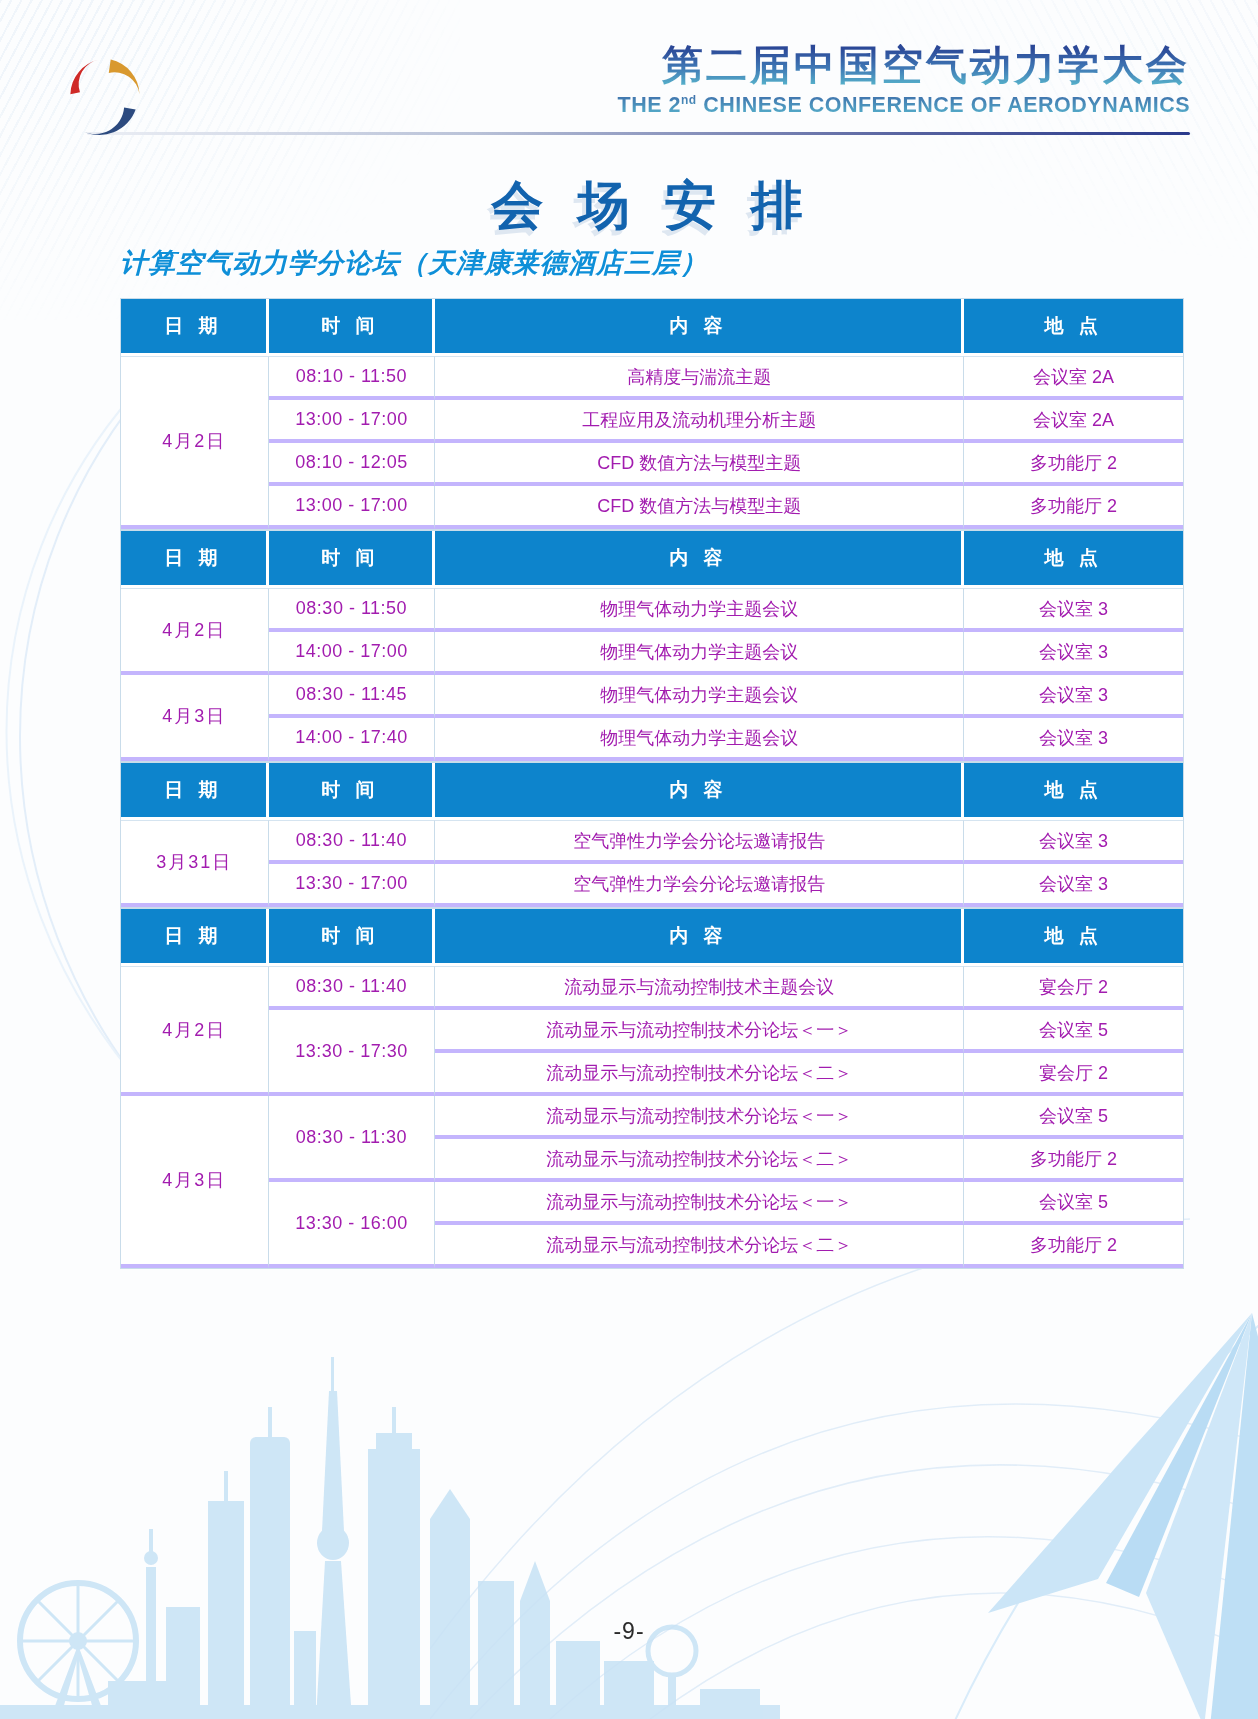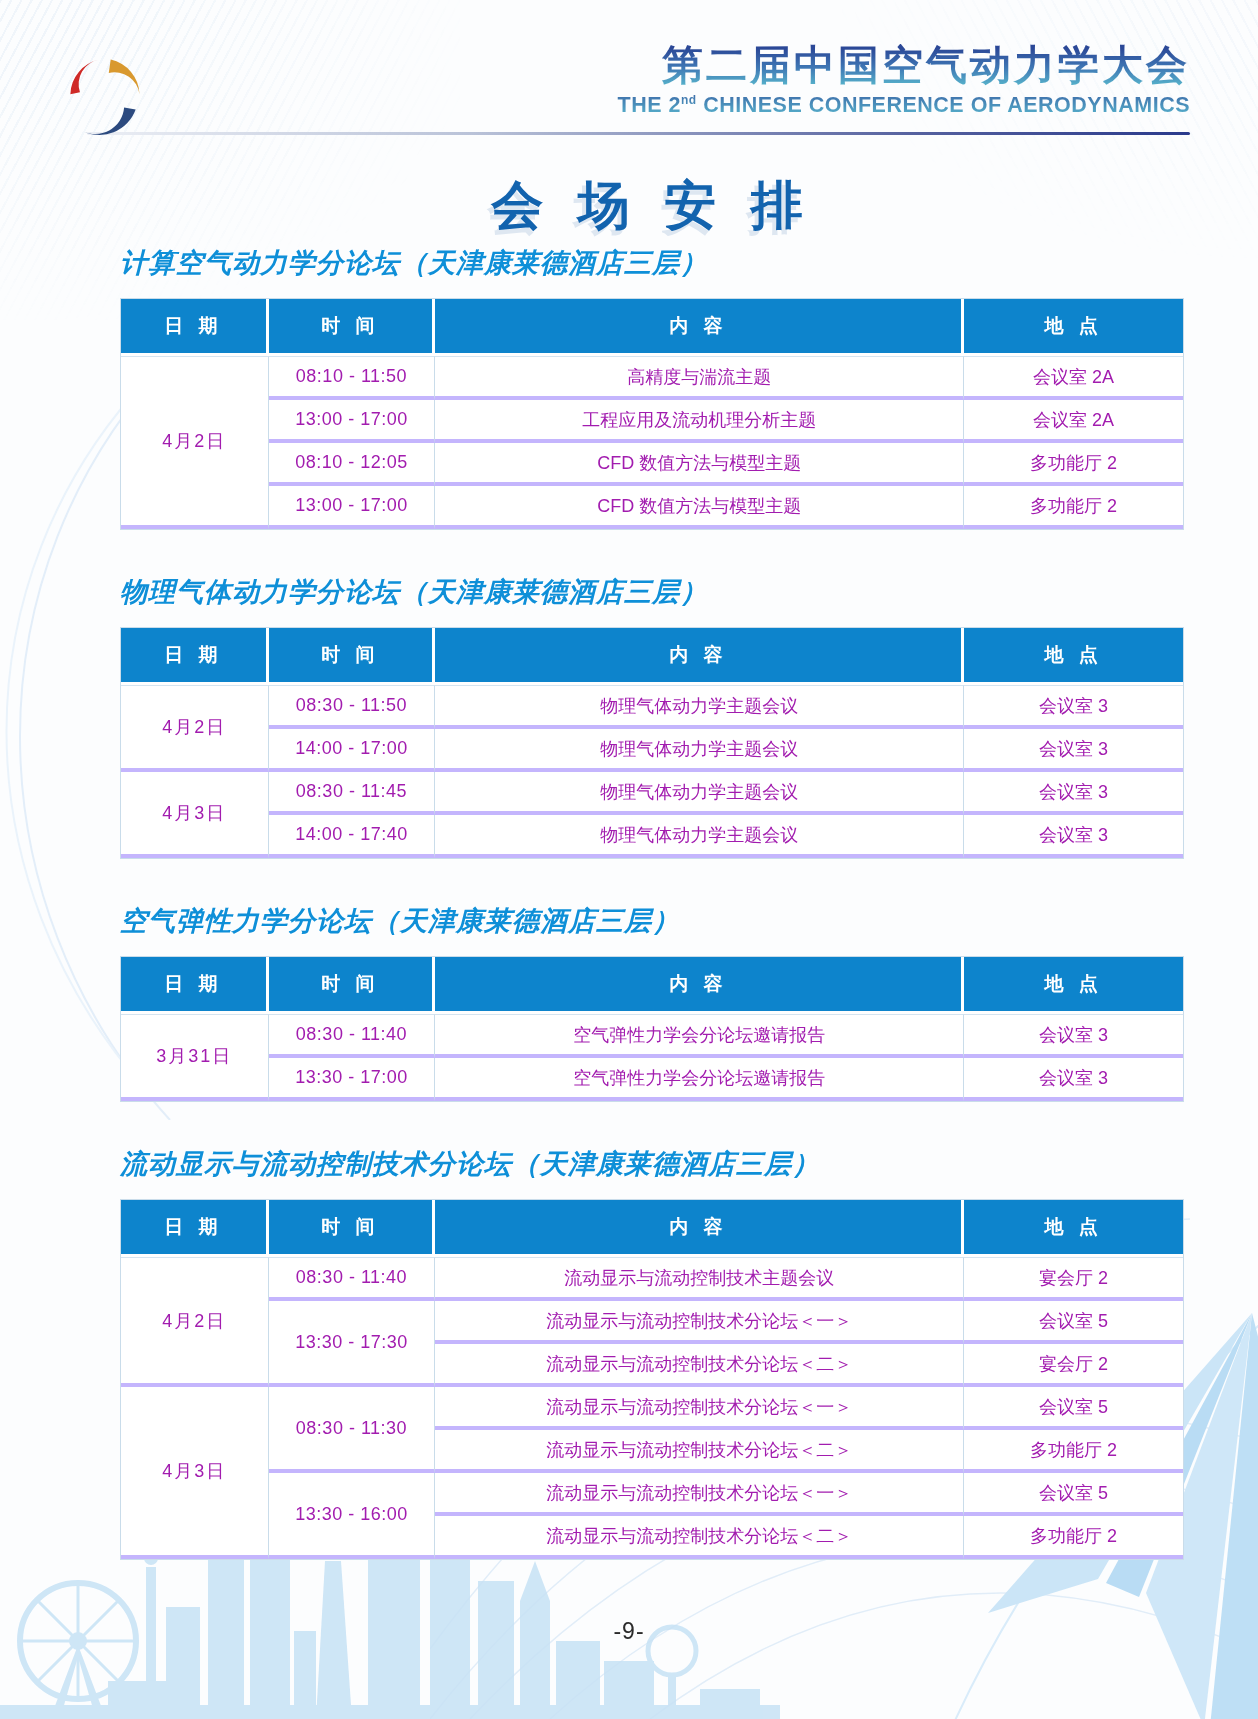--- a/index.html
+++ b/index.html
@@ -218,21 +218,20 @@
             </tr>
             <tr>
               <td class="time-cell" rowspan="1">13:00 - 17:00</td>
               <td class="content-cell">CFD 数值方法与模型主题</td>
               <td class="location-cell">多功能厅 2</td>
             </tr>
           </tbody>
         </table>
       </section>
       <section class="section">
-        <div class="section-heading">物理气体动力学分论坛（天津康莱德酒店三层）</div>
         <table class="schedule">
           <colgroup>
             <col class="col-date">
             <col class="col-time">
             <col class="col-content">
             <col class="col-location">
           </colgroup>
           <thead>
             <tr>
               <th>日 期</th>
@@ -261,21 +260,20 @@
             </tr>
             <tr>
               <td class="time-cell" rowspan="1">14:00 - 17:40</td>
               <td class="content-cell">物理气体动力学主题会议</td>
               <td class="location-cell">会议室 3</td>
             </tr>
           </tbody>
         </table>
       </section>
       <section class="section">
-        <div class="section-heading">空气弹性力学分论坛（天津康莱德酒店三层）</div>
         <table class="schedule">
           <colgroup>
             <col class="col-date">
             <col class="col-time">
             <col class="col-content">
             <col class="col-location">
           </colgroup>
           <thead>
             <tr>
               <th>日 期</th>
@@ -293,21 +291,20 @@
             </tr>
             <tr>
               <td class="time-cell" rowspan="1">13:30 - 17:00</td>
               <td class="content-cell">空气弹性力学会分论坛邀请报告</td>
               <td class="location-cell">会议室 3</td>
             </tr>
           </tbody>
         </table>
       </section>
       <section class="section">
-        <div class="section-heading">流动显示与流动控制技术分论坛（天津康莱德酒店三层）</div>
         <table class="schedule">
           <colgroup>
             <col class="col-date">
             <col class="col-time">
             <col class="col-content">
             <col class="col-location">
           </colgroup>
           <thead>
             <tr>
               <th>日 期</th>

